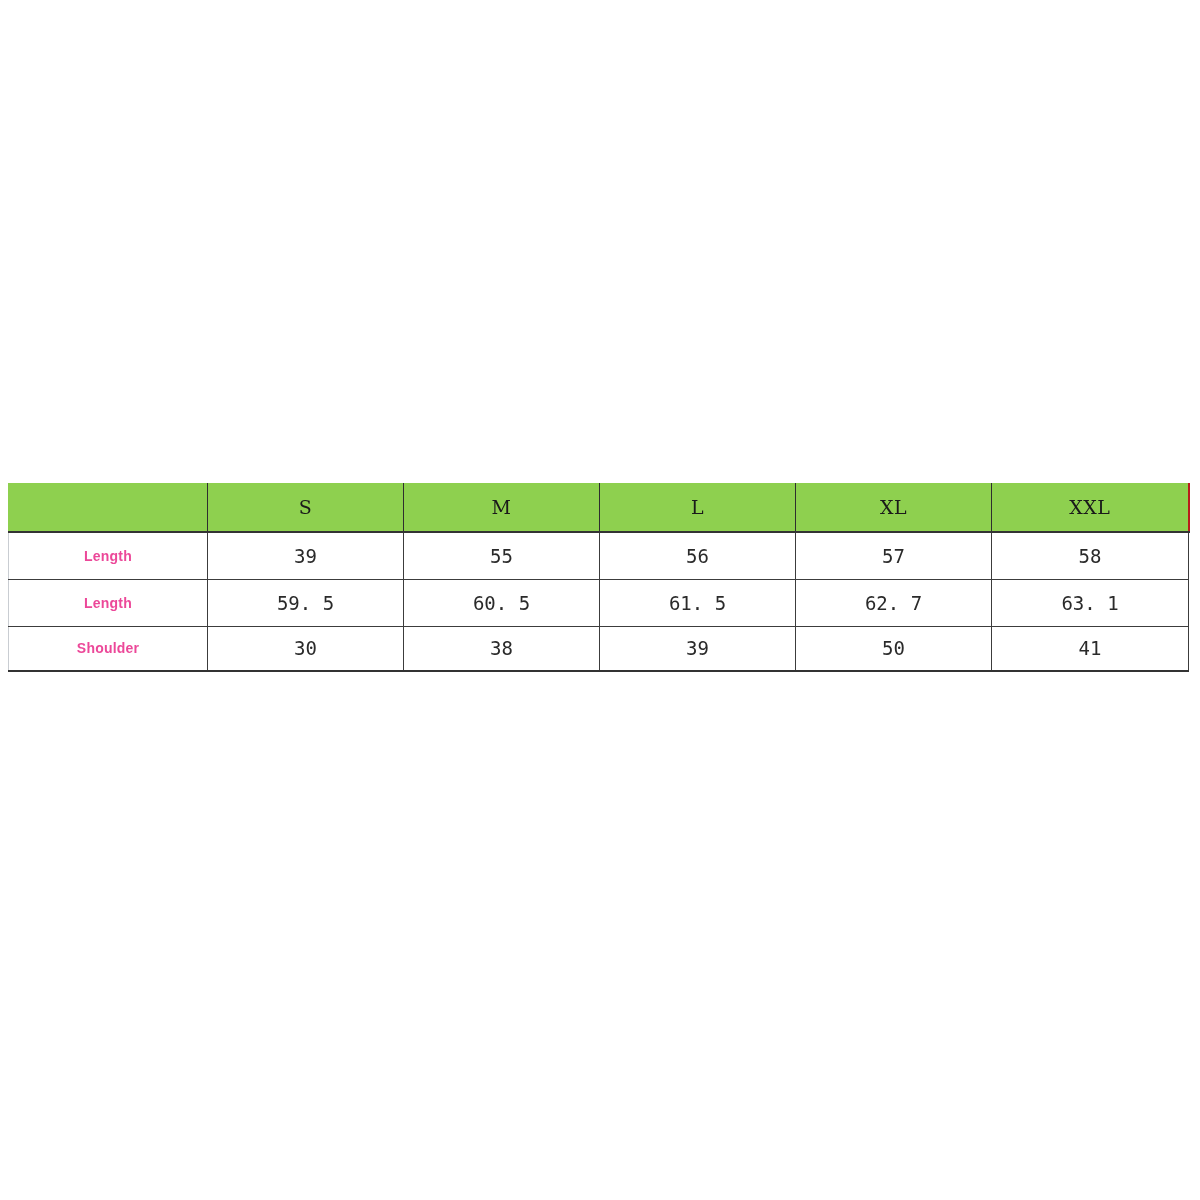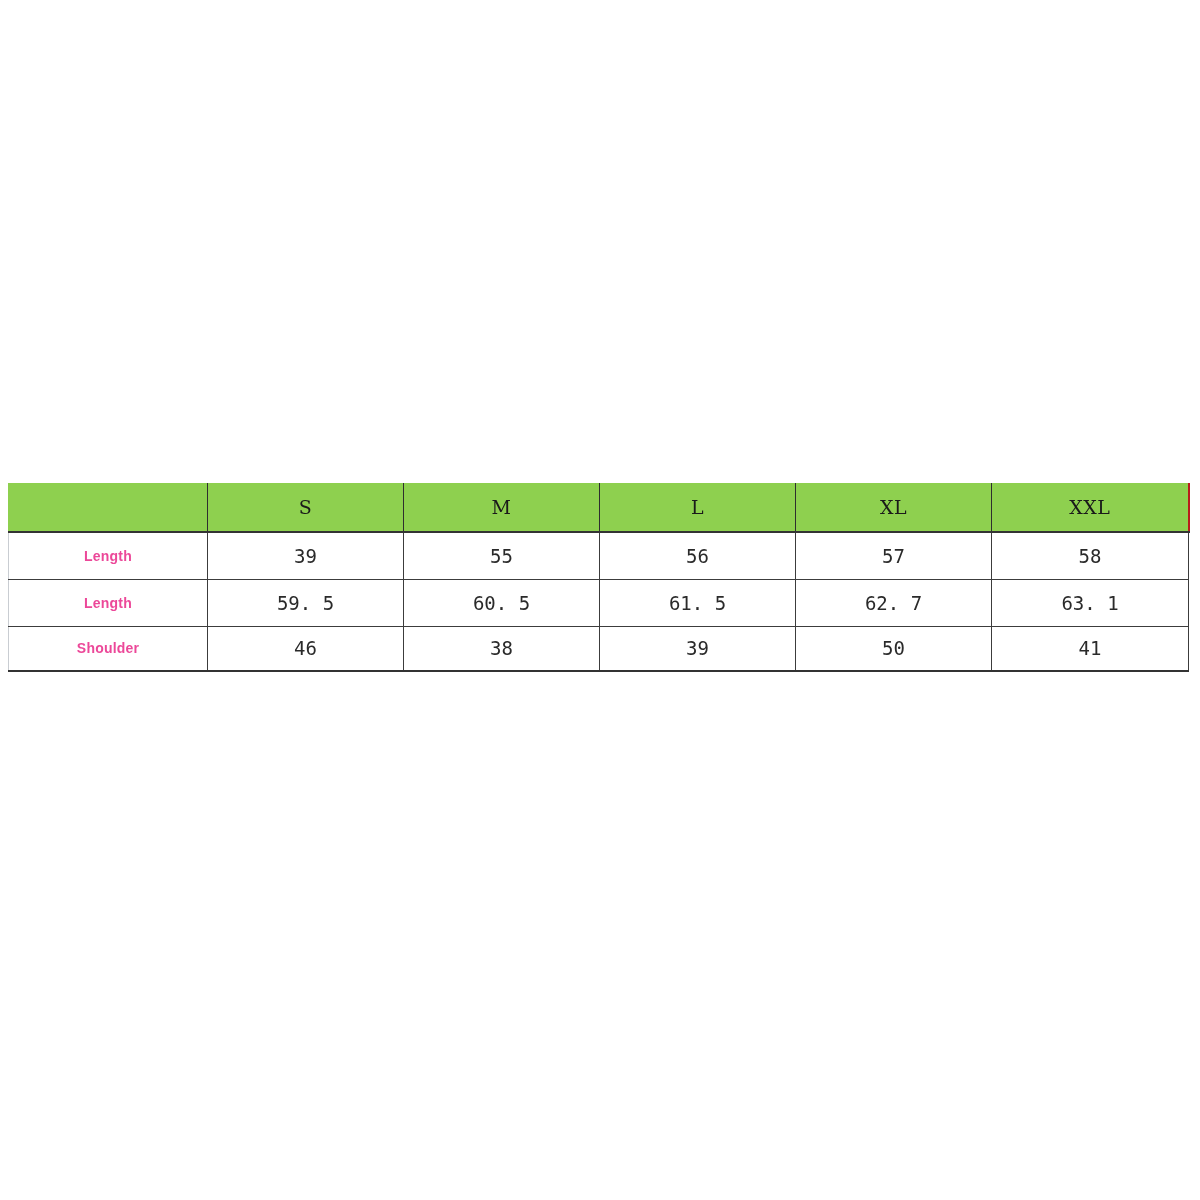--- a/index.html
+++ b/index.html
@@ -145,21 +145,21 @@
           <td class="row-label">Length</td>
           <td class="value-cell">59. 5</td>
           <td class="value-cell">60. 5</td>
           <td class="value-cell">61. 5</td>
           <td class="value-cell">62. 7</td>
           <td class="value-cell">63. 1</td>
         </tr>
 
         <tr>
           <td class="row-label">Shoulder</td>
-          <td class="value-cell">46</td>
+          <td class="value-cell">30</td>
           <td class="value-cell">38</td>
           <td class="value-cell">39</td>
           <td class="value-cell">50</td>
           <td class="value-cell">41</td>
         </tr>
       </tbody>
     </table>
   </div>
 
 </div>

